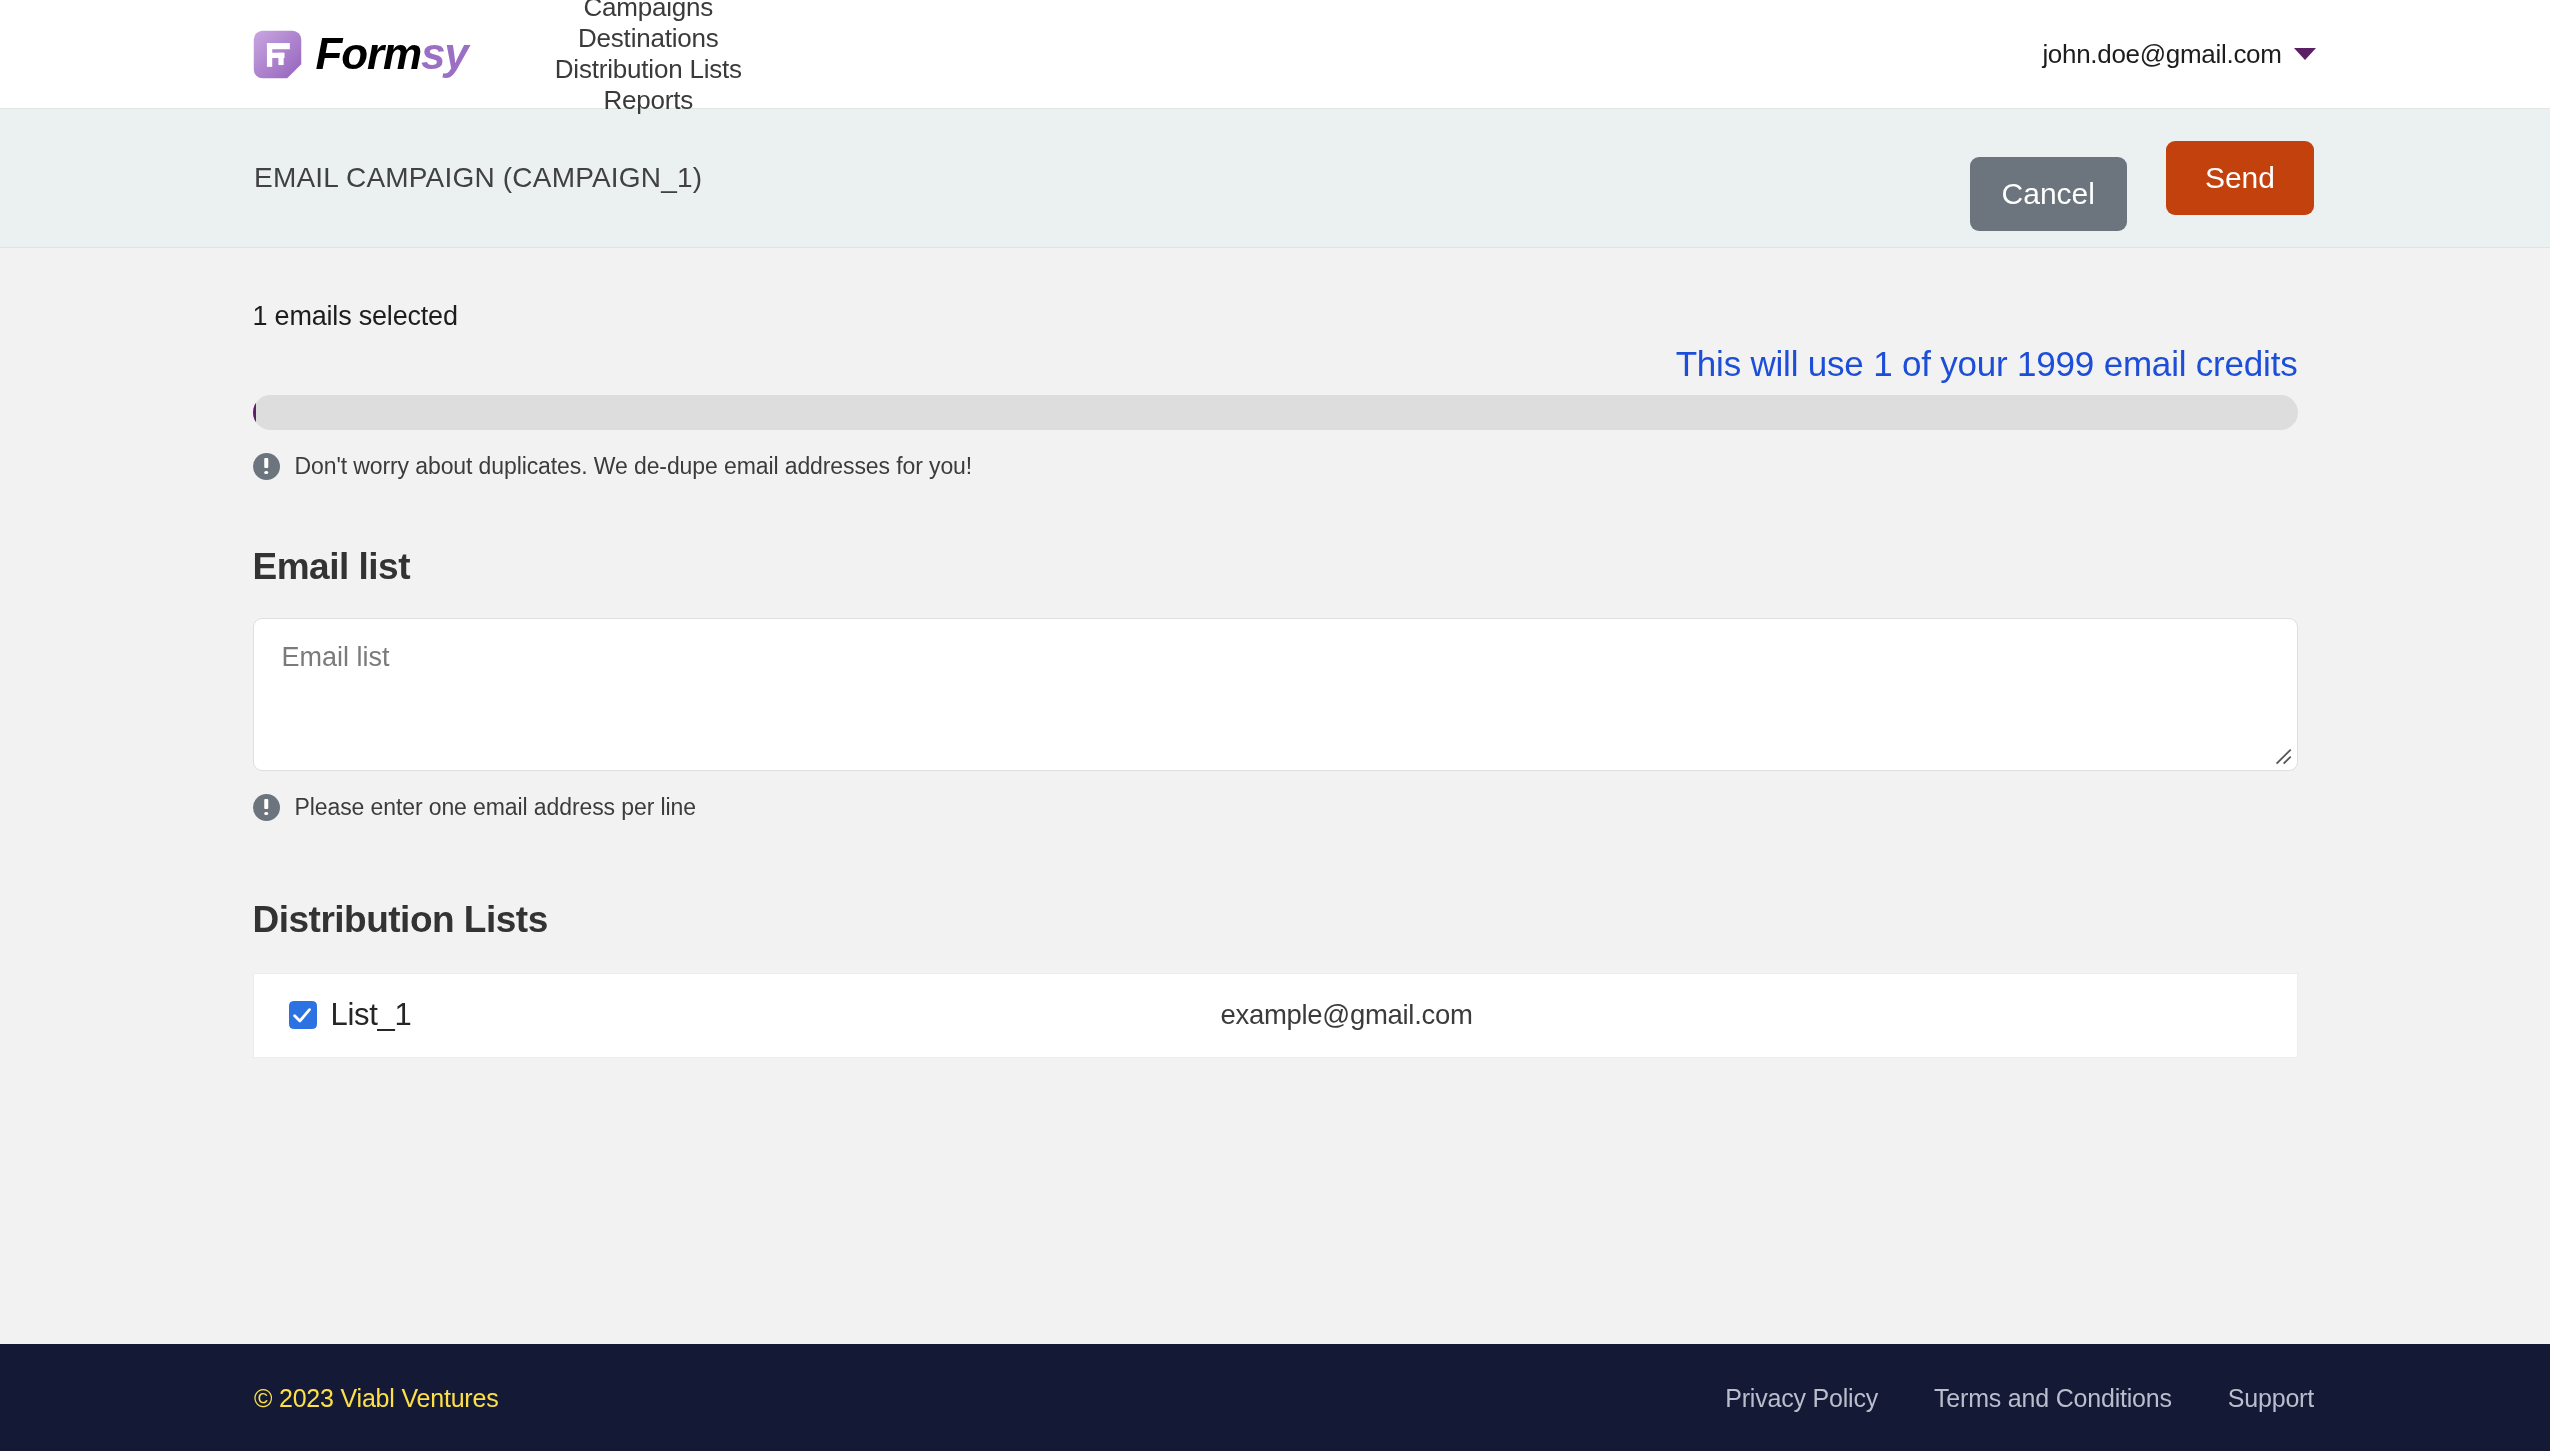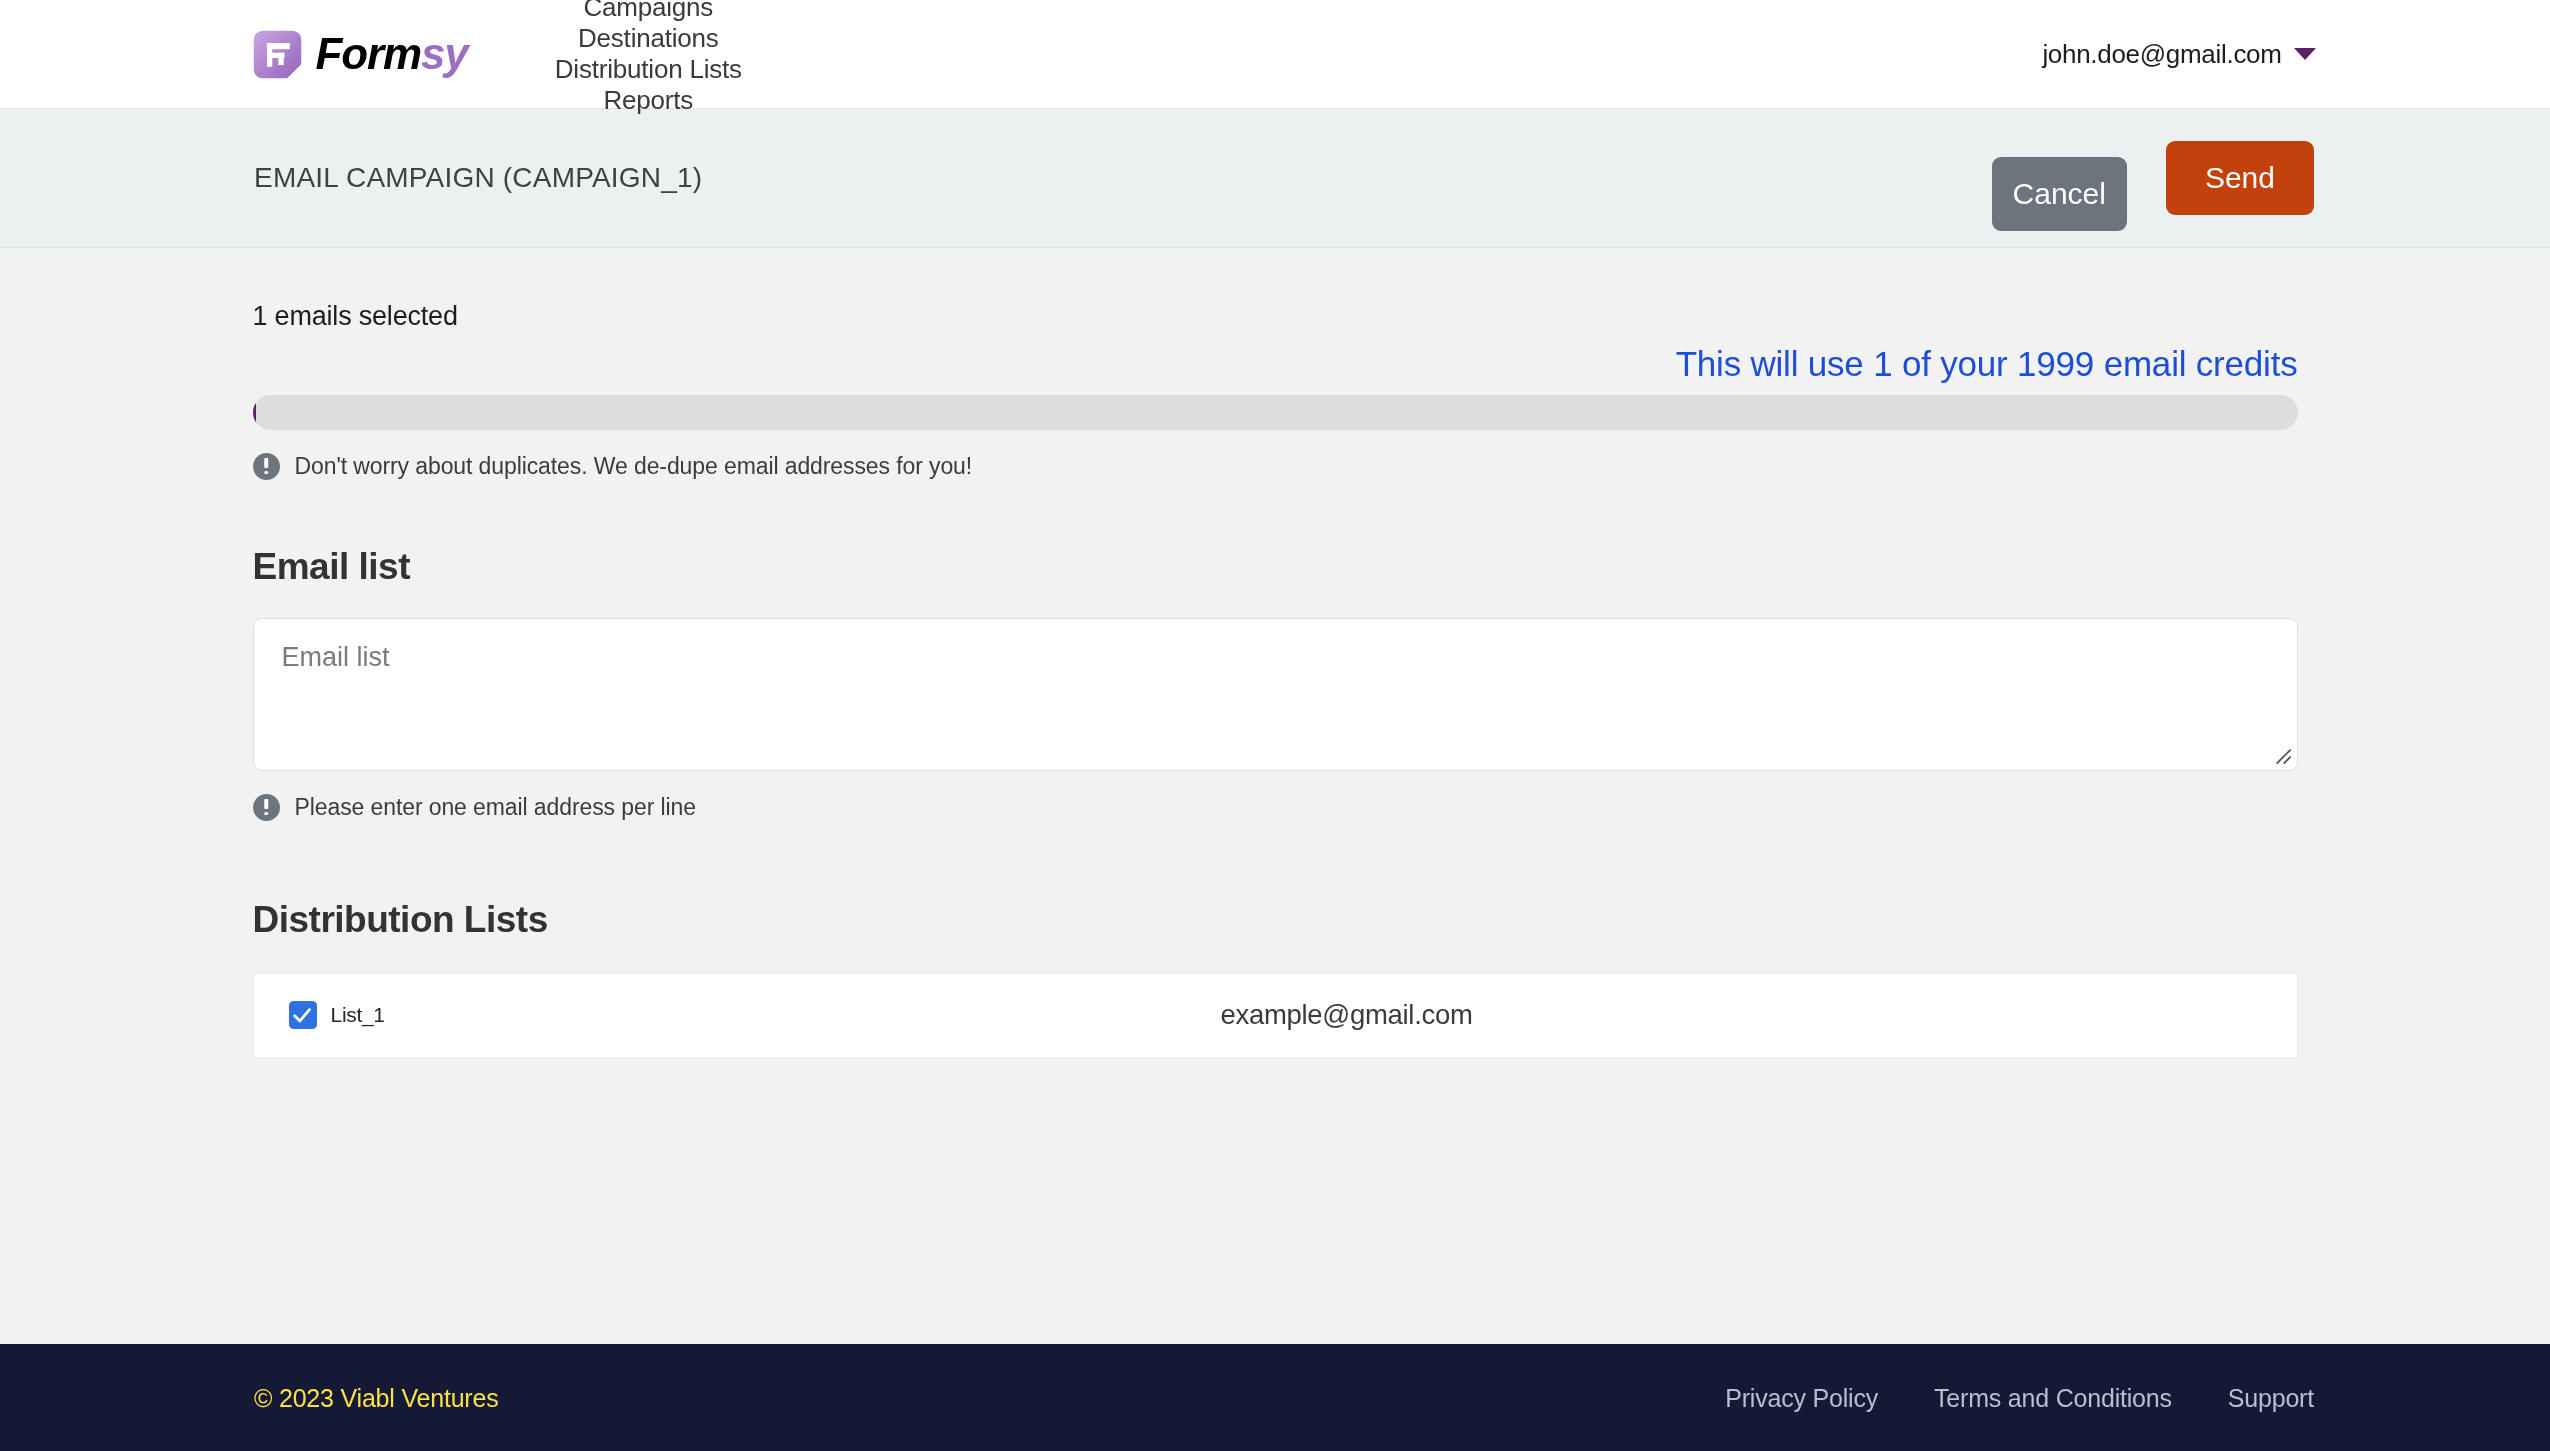--- a/index.html
+++ b/index.html
@@ -124,21 +124,21 @@
     border: none;
     border-radius: 9px;
     color: #ffffff;
     font-family: "Liberation Sans", sans-serif;
     cursor: pointer;
     line-height: 1;
   }
   .btn-cancel {
     background: #6c757d;
     font-size: 30px;
-    padding: 22px 21px;
+    padding: 22px 32px;
     margin-top: 32px;
   }
   .btn-send {
     background: #c2410c;
     font-size: 30px;
     padding: 22px 39px;
   }
 
   
   .main {
@@ -280,21 +280,21 @@
     height: 28px;
     border-radius: 4.4px;
     background: #2d72e2;
     border: 1.8px solid #2d72e2;
     position: relative;
     flex-shrink: 0;
     cursor: pointer;
   }
   .cbox svg { position: absolute; left: 2.7px; top: 3.5px; }
   .dl-name {
-    font-size: 21px;
+    font-size: 31px;
     color: #262626;
     letter-spacing: -0.3px;
   }
   .dl-email {
     font-size: 27.5px;
     color: #3b3b3b;
     letter-spacing: -0.3px;
   }
 
   

